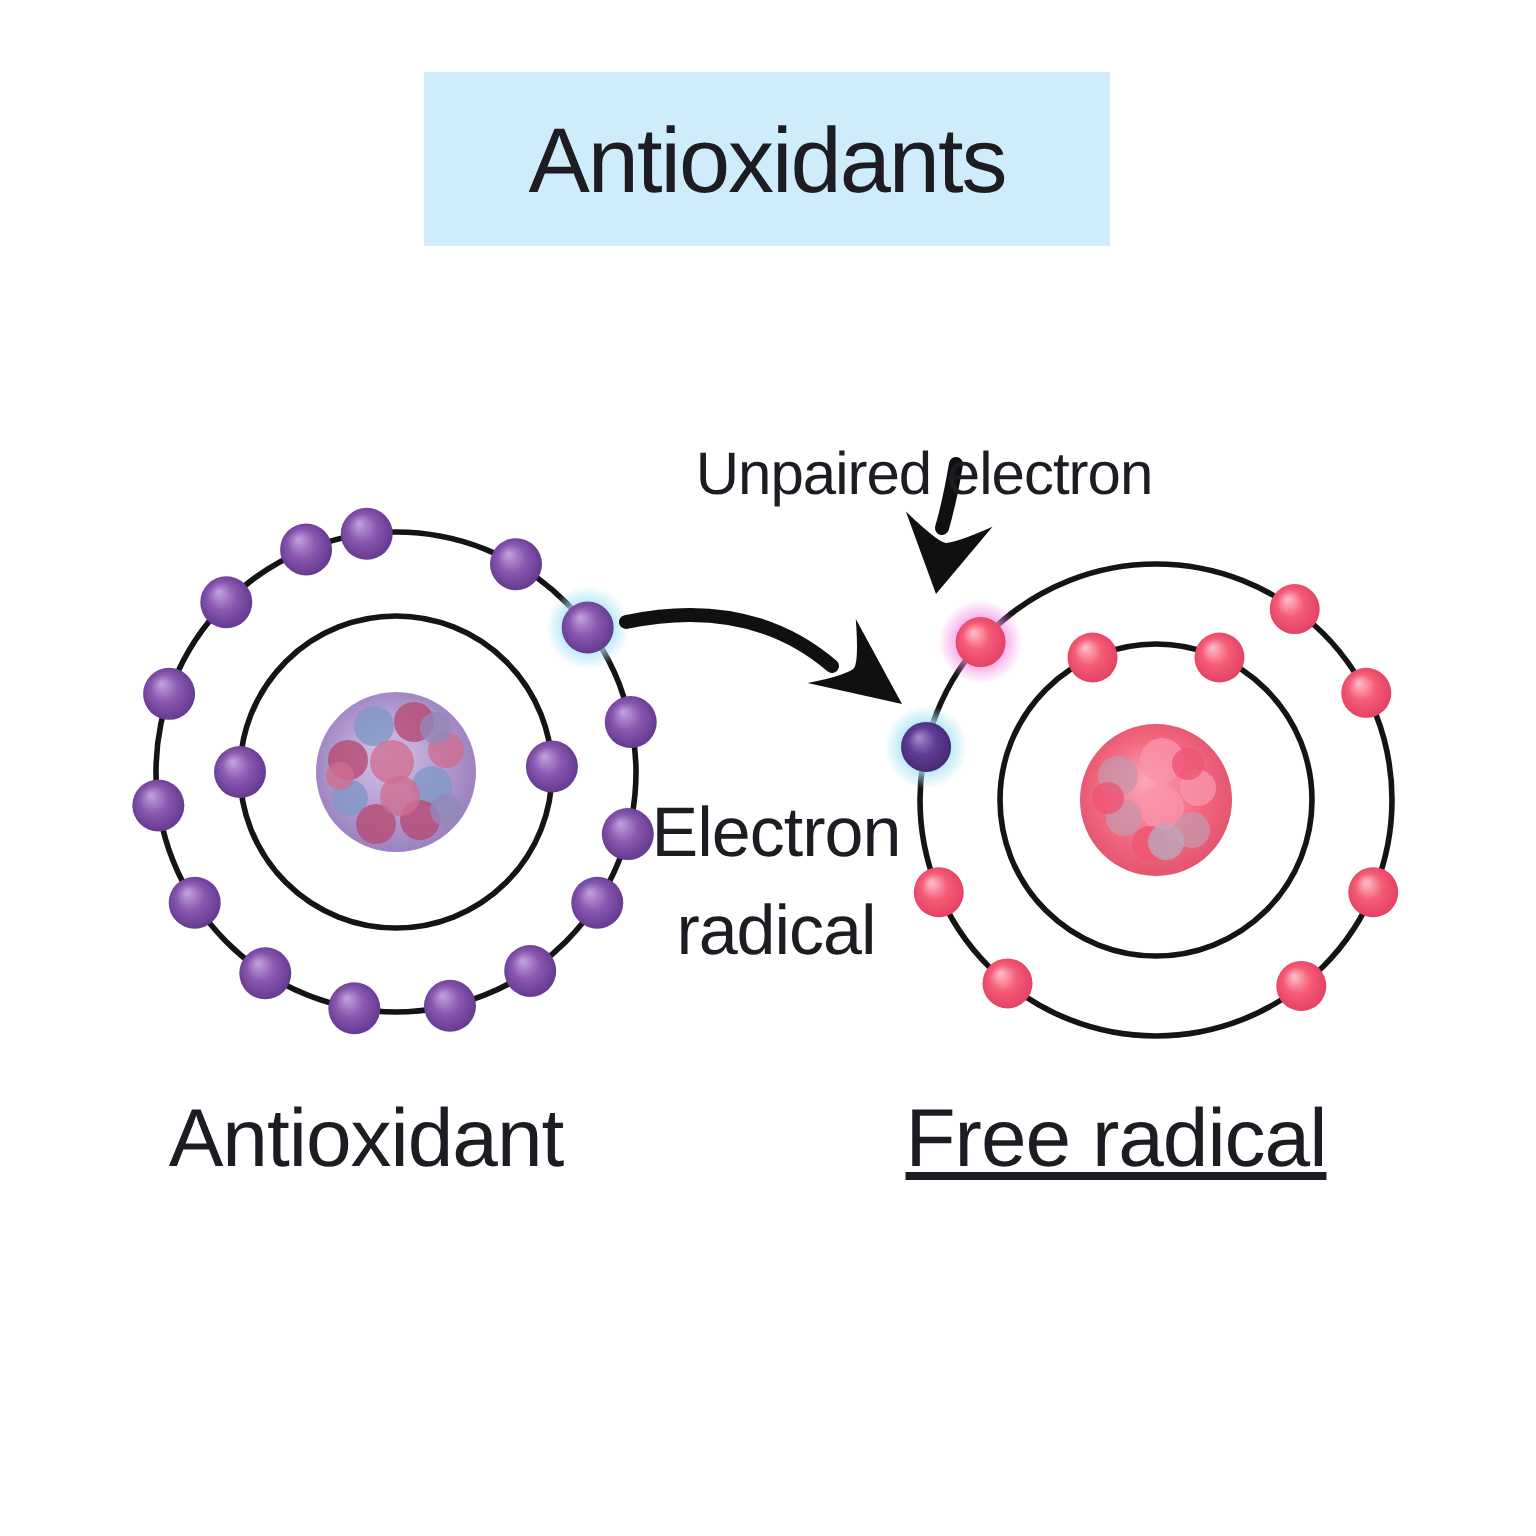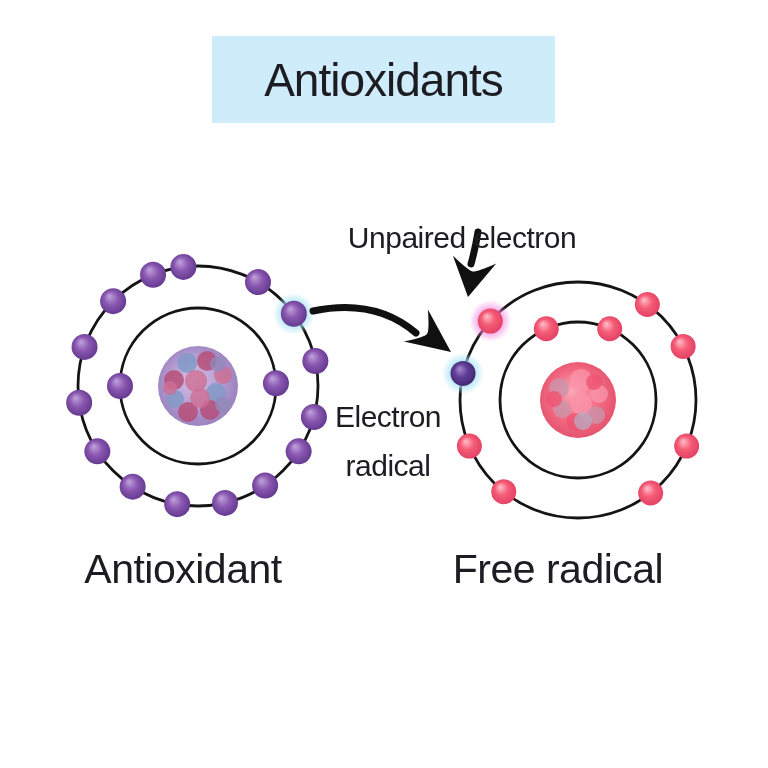--- a/index.html
+++ b/index.html
@@ -18,24 +18,24 @@
   }
   .title-banner span{
     font-size:46px;font-weight:300;letter-spacing:-1px;color:var(--text);
   }
   svg{position:absolute;left:0;top:0;}
   .ring{fill:none;stroke:var(--ring);stroke-width:2.8px;}
   .arrow-shaft{fill:none;stroke:var(--arrow);stroke-width:7px;stroke-linecap:round;}
   .arrow-head{fill:var(--arrow);stroke:none;}
   .label{position:absolute;text-align:center;color:var(--text);font-weight:300;}
   .label-unpaired{left:312px;top:192px;width:300px;font-size:30px;letter-spacing:-0.5px;line-height:36px;margin-top:28px;}
-  .label-donation{left:288px;top:392px;width:200px;font-size:30px;letter-spacing:-0.5px;line-height:49px;}
+  .label-donation{left:288px;top:392px;width:200px;font-size:35px;letter-spacing:-0.5px;line-height:49px;}
   .label-atom{width:220px;font-size:41px;letter-spacing:-0.5px;top:546px;}
   .label-antioxidant{left:73px;}
-  .label-free-radical{left:448px;}
+  .label-free-radical{left:448px;text-decoration:underline;}
 </style>
 </head>
 <body>
 
 <div class="canvas">
 
   <div class="title-banner">
     <span>Antioxidants</span>
   </div>
 

